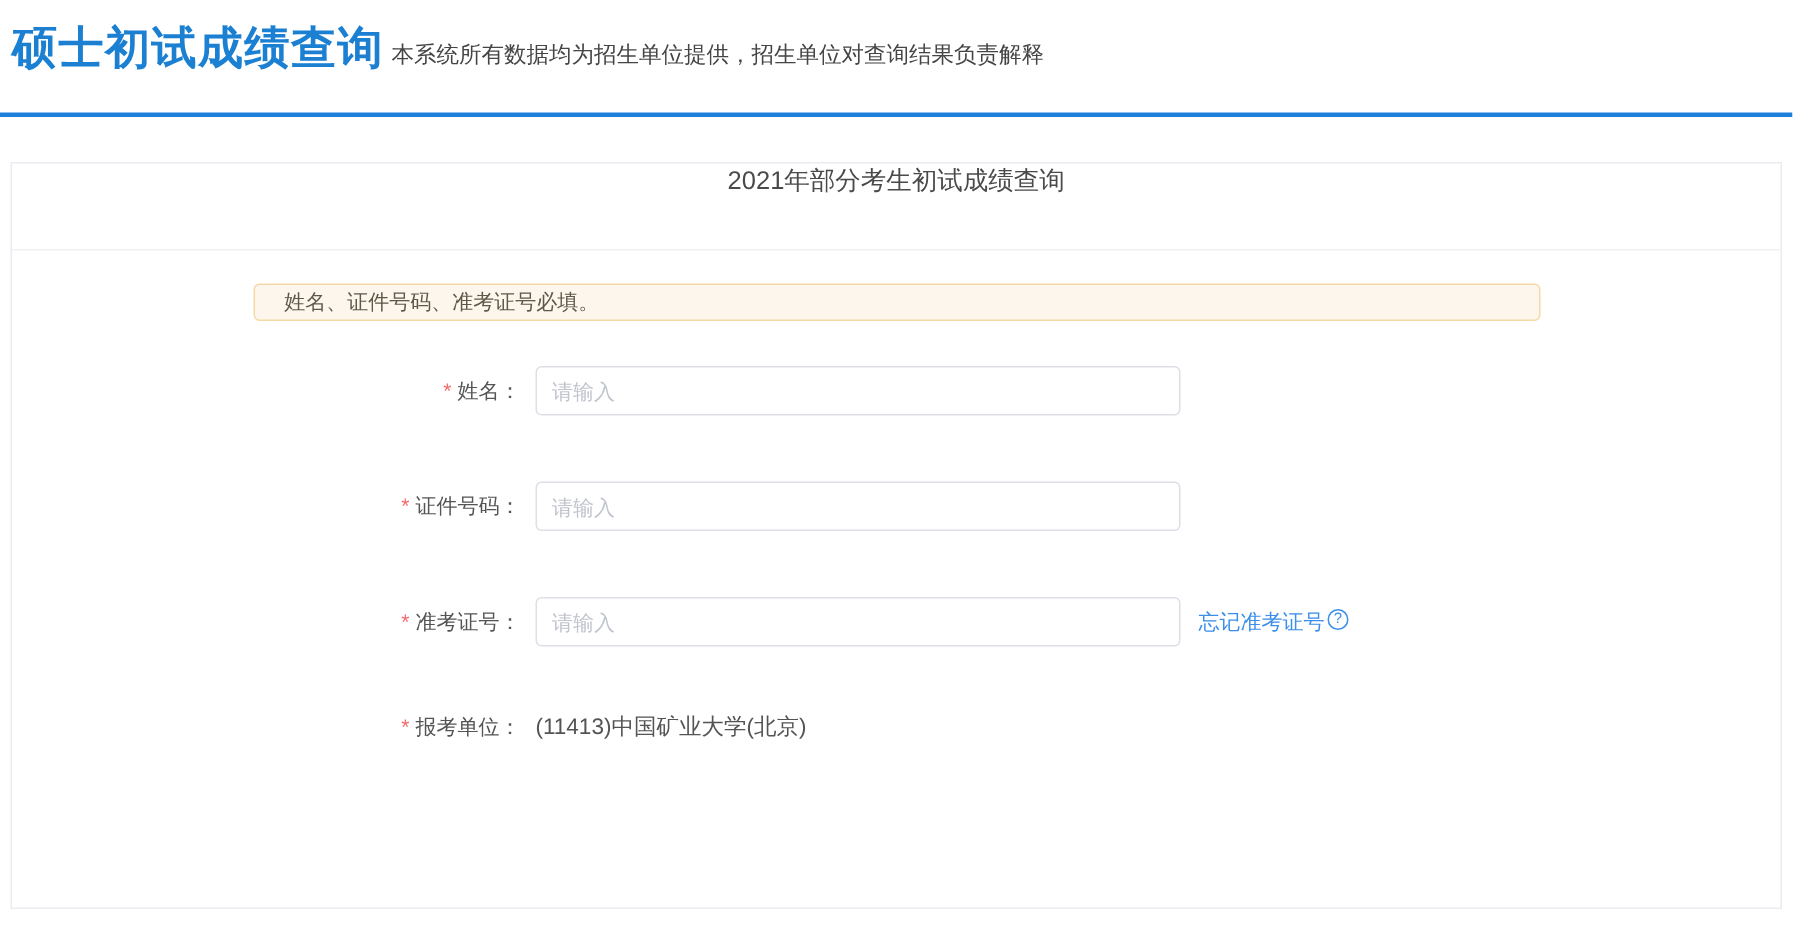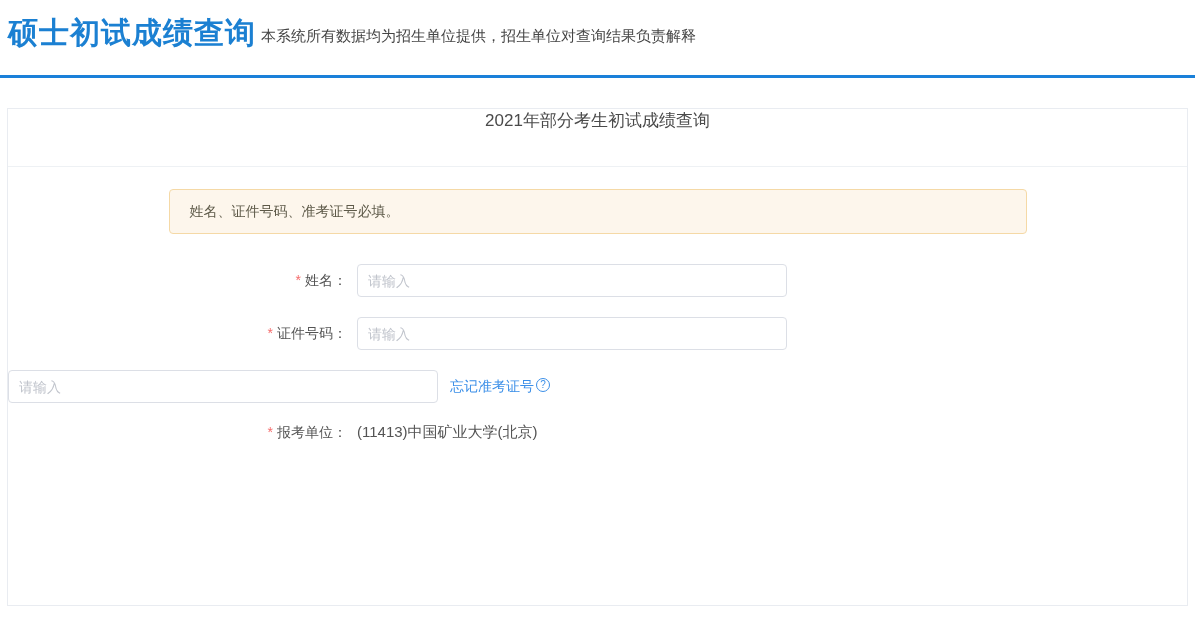--- a/index.html
+++ b/index.html
@@ -21,29 +21,29 @@
   }
   .card-head {
     height: 58px; display: flex; align-items: flex-start; justify-content: center;
     border-bottom: 1px solid #eef1f4;
     font-size: 17px; color: #4a4a4a;
   }
   .card-body { padding-top: 22px; }
 
   
   .alert {
-    width: 858px; height: 45px; margin: 0 auto;
+    width: 858px; height: 25px; margin: 0 auto;
     background: #fdf6ec; border: 1px solid #f5d9a6; border-radius: 4px;
     display: flex; align-items: center; padding: 0 20px;
     font-size: 14px; color: #5d5948;
   }
 
   
   .form { margin-top: 30px; }
-  .row { display: flex; align-items: center; margin-bottom: 20px; }
+  .row { display: flex; align-items: center; margin-bottom: 44px; }
   .row-static { margin-bottom: 68px; }
   .row-button { margin-bottom: 0; }
   .label-cell {
     width: 349px; text-align: right; padding-right: 10px;
     font-size: 14px; color: #545454; white-space: nowrap;
   }
   .req { color: #f56c6c; margin-right: 4px; font-size: 14px; }
   .text-input {
     width: 430px; height: 33px; border: 1px solid #dcdfe6; border-radius: 4px;
     padding: 0 10px; font-size: 14px; color: #606266; outline: none;
@@ -97,20 +97,23 @@
       </div>
 
       <div class="row">
         <div class="label-cell">
           <span class="req">*</span><span>证件号码：</span>
         </div>
         <input class="text-input" type="text" placeholder="请输入" style="">
       </div>
 
       <div class="row">
+        <div class="label-cell">
+          <span class="req">*</span><span>准考证号：</span>
+        </div>
         <input class="text-input" type="text" placeholder="请输入" style="">
         <a class="row-side" href="#">
           <span>忘记准考证号</span>
             <span class="q-icon">?</span>
         </a>
       </div>
 
       <div class="row row-static">
         <div class="label-cell">
           <span class="req">*</span><span>报考单位：</span>

